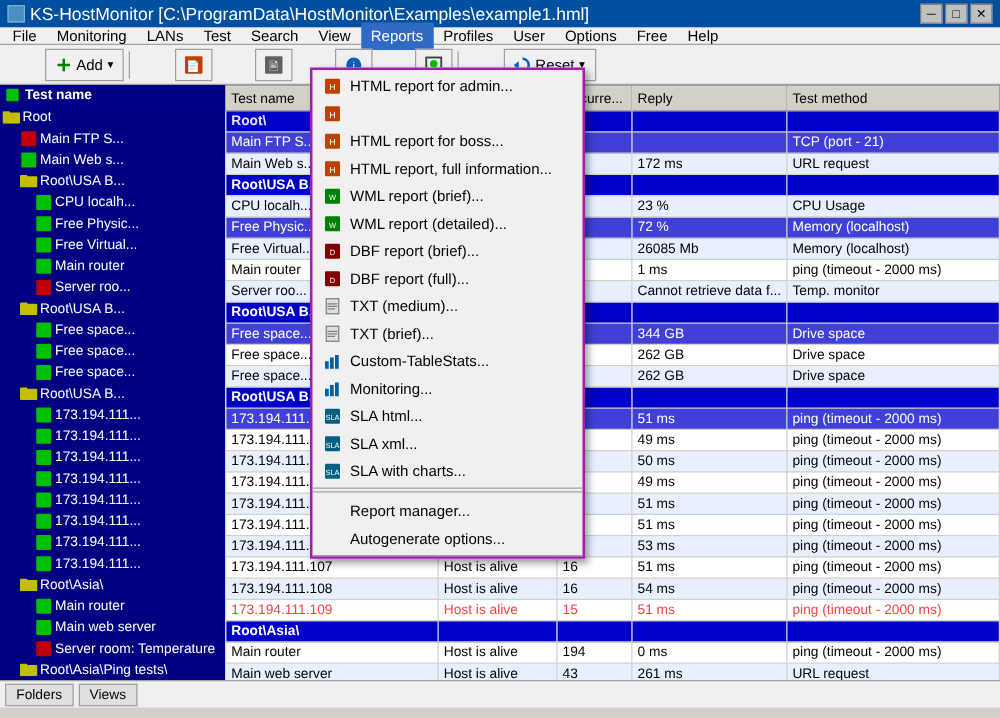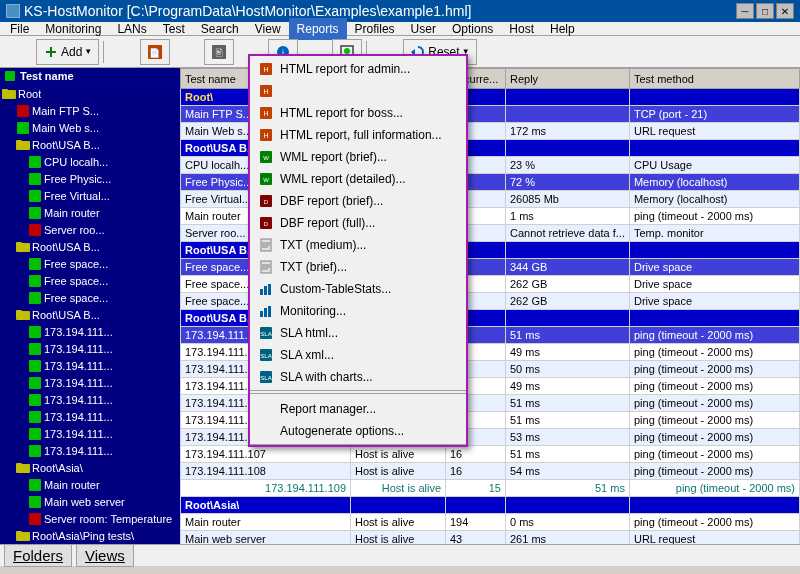--- a/index.html
+++ b/index.html
@@ -23,21 +23,21 @@
     .toolbar-btn { height: 26px; padding: 0 6px; background: #f0f0f0; border: 1px solid #a0a0a0; display: flex; align-items: center; gap: 2px; cursor: pointer; font-size: 12px; margin-left: 32px; }
     .toolbar-separator { width: 1px; height: 22px; background: #a0a0a0; margin: 0 2px; }
     .toolbar-icon { width: 16px; height: 16px; display: flex; align-items: center; justify-content: center; }
     .dropdown-arrow { font-size: 8px; }
     
     
     .main-layout { display: flex; height: calc(574px - 22px - 22px - 32px - 22px); }
     
     
     .status-bar { height: 22px; background: #f0f0f0; border-top: 1px solid #a0a0a0; display: flex; align-items: center; padding: 0 4px; gap: 4px; }
-    .status-btn { padding: 2px 8px; background: #e0e0e0; border: 1px solid #a0a0a0; cursor: pointer; font-size: 15px; text-decoration: underline; }
+    .status-btn { padding: 2px 8px; background: #e0e0e0; border: 1px solid #a0a0a0; cursor: pointer; font-size: 11px; }
     
     
     .sidebar { width: 180px; background: #000080; color: white; overflow: hidden; display: flex; flex-direction: column; }
     .sidebar-header { background: #000080; padding: 2px 4px; font-size: 11px; font-weight: bold; color: white; display: flex; align-items: center; gap: 4px; border-bottom: 1px solid #0000a0; }
     .sidebar-tree { flex: 1; overflow-y: auto; overflow-x: hidden; }
     .tree-item { display: flex; align-items: center; padding: 1px 2px; cursor: pointer; font-size: 11px; white-space: nowrap; height: 17px; }
     .tree-item-icon { width: 14px; height: 14px; margin-right: 2px; flex-shrink: 0; }
     .tree-item-text { overflow: hidden; text-overflow: ellipsis; }
     .indent-1 { padding-left: 16px; }
     .indent-2 { padding-left: 28px; }
@@ -75,21 +75,21 @@
   <span class="menu-item">File</span>
   <span class="menu-item">Monitoring</span>
   <span class="menu-item">LANs</span>
   <span class="menu-item">Test</span>
   <span class="menu-item">Search</span>
   <span class="menu-item">View</span>
   <span class="menu-item reports-active">Reports</span>
   <span class="menu-item">Profiles</span>
   <span class="menu-item">User</span>
   <span class="menu-item">Options</span>
-  <span class="menu-item">Host</span>
+  <span class="menu-item">Free</span>
   <span class="menu-item">Help</span>
 </div>
 
 <div class="toolbar">
   <div class="toolbar-btn">
     <div class="toolbar-icon">
       <svg width="14" height="14" viewBox="0 0 14 14">
           <rect x="6" y="2" width="2" height="10" fill="#008000"></rect>
           <rect x="2" y="6" width="10" height="2" fill="#008000"></rect>
         </svg>
@@ -322,21 +322,21 @@
         <thead>
           <tr>
             <th style="width:170px">Test name</th>
             <th style="width:95px">Status</th>
             <th style="width:60px">Recurre...</th>
             <th style="width:75px">Reply</th>
             <th>Test method</th>
           </tr>
         </thead>
         <tbody id="table-body">
-            <tr style="background: rgb(0, 0, 200); color: #fde047; font-weight: bold;">
+            <tr style="background: rgb(0, 0, 200); color: #e5e5e5; font-weight: bold;">
               <td>Root\</td>
               <td></td>
               <td></td>
               <td></td>
               <td></td>
             </tr>
             <tr style="background: rgb(64, 64, 216); color: white;">
               <td>Main FTP S...</td>
               <td></td>
               <td>1</td>
@@ -483,21 +483,21 @@
               <td>51 ms</td>
               <td>ping (timeout - 2000 ms)</td>
             </tr>
             <tr style="background: rgb(232, 240, 255); color: black;">
               <td>173.194.111.108</td>
               <td>Host is alive</td>
               <td>16</td>
               <td>54 ms</td>
               <td>ping (timeout - 2000 ms)</td>
             </tr>
-            <tr style="background: white; color: #0f766e; text-align: right;">
+            <tr style="background: white; color: #ef4444;">
               <td>173.194.111.109</td>
               <td>Host is alive</td>
               <td>15</td>
               <td>51 ms</td>
               <td>ping (timeout - 2000 ms)</td>
             </tr>
             <tr style="background: rgb(0, 0, 200); color: white; font-weight: bold;">
               <td>Root\Asia\</td>
               <td></td>
               <td></td>

